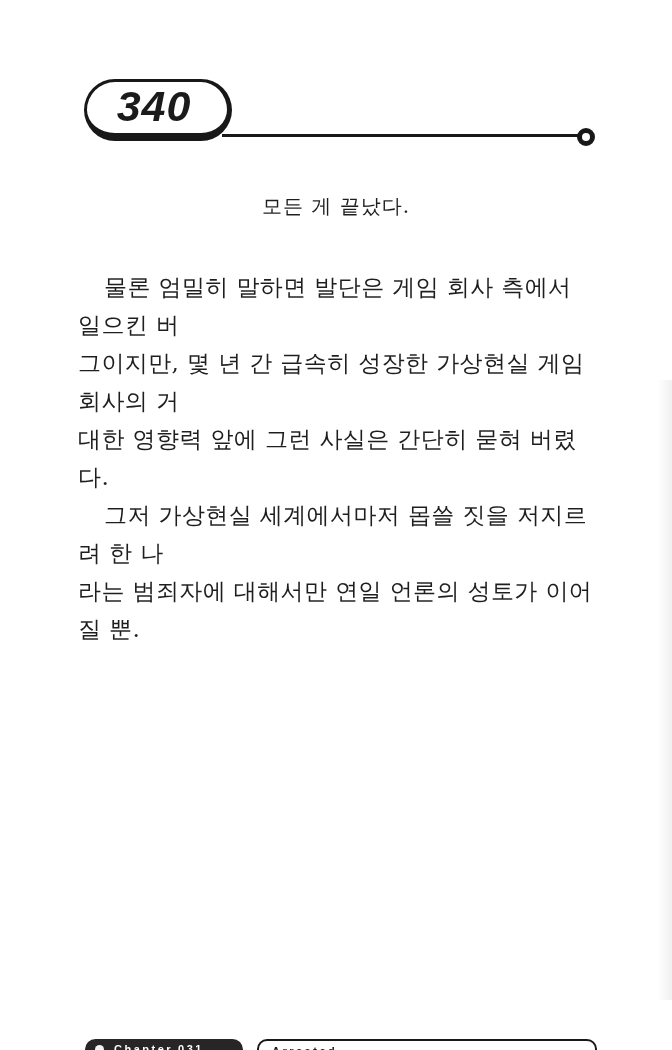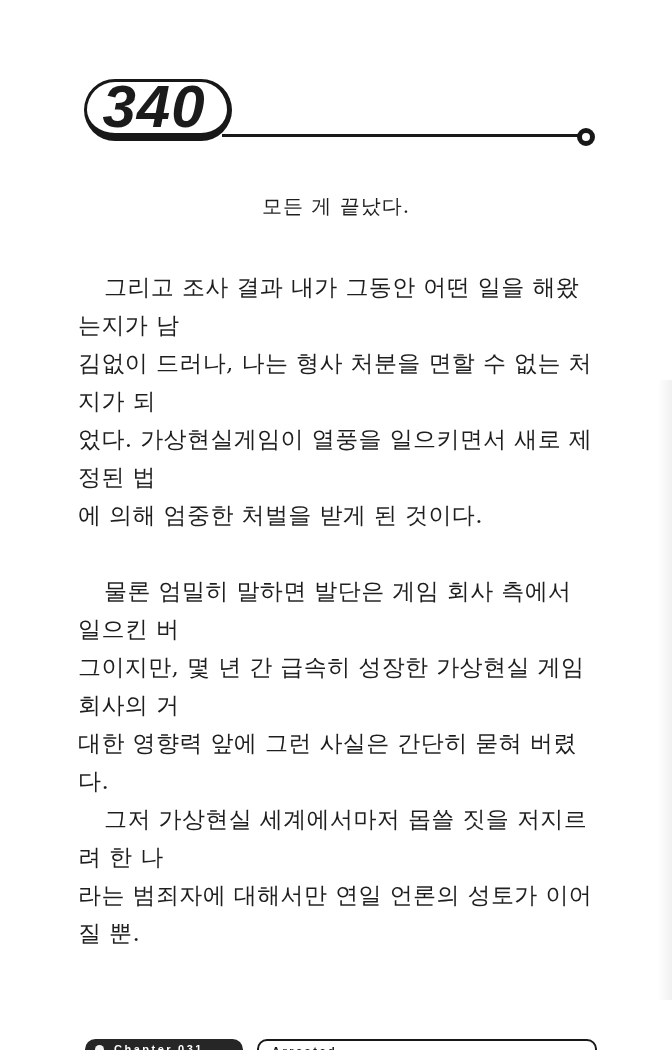--- a/index.html
+++ b/index.html
@@ -24,21 +24,21 @@
     border-right-width: 5px;
     border-bottom-width: 8px;
     border-radius: 32px;
     display: flex; align-items: center; justify-content: center;
     z-index: 2;
   }
   .badge-num {
     font-family: "Liberation Sans", "DejaVu Sans", sans-serif;
     font-style: italic;
     font-weight: bold;
-    font-size: 60px;
+    font-size: 43px;
     letter-spacing: 1px;
     color: #1b1b1b;
     transform: translate(-3px, -1px);
   }
   .rule {
     position: absolute;
     left: 222px; top: 134px;
     width: 356px; height: 3px;
     background: #181818;
   }
@@ -146,24 +146,20 @@
 
   <div class="badge">
     <span class="badge-num">340</span>
   </div>
   <div class="rule"></div>
   <div class="ring"></div>
 
   <div class="title">모든 게 끝났다.</div>
 
   <div class="body">
-    <p>그리고 조사 결과 내가 그동안 어떤 일을 해왔는지가 남
-김없이 드러나, 나는 형사 처분을 면할 수 없는 처지가 되
-었다. 가상현실게임이 열풍을 일으키면서 새로 제정된 법
-에 의해 엄중한 처벌을 받게 된 것이다.</p>
     <p class="tight">물론 엄밀히 말하면 발단은 게임 회사 측에서 일으킨 버
 그이지만, 몇 년 간 급속히 성장한 가상현실 게임회사의 거
 대한 영향력 앞에 그런 사실은 간단히 묻혀 버렸다.</p>
     <p class="mid">그저 가상현실 세계에서마저 몹쓸 짓을 저지르려 한 나
 라는 범죄자에 대해서만 연일 언론의 성토가 이어질 뿐.</p>
 
   </div>
 
   <div class="footer">
     <div class="chapter-badge">

